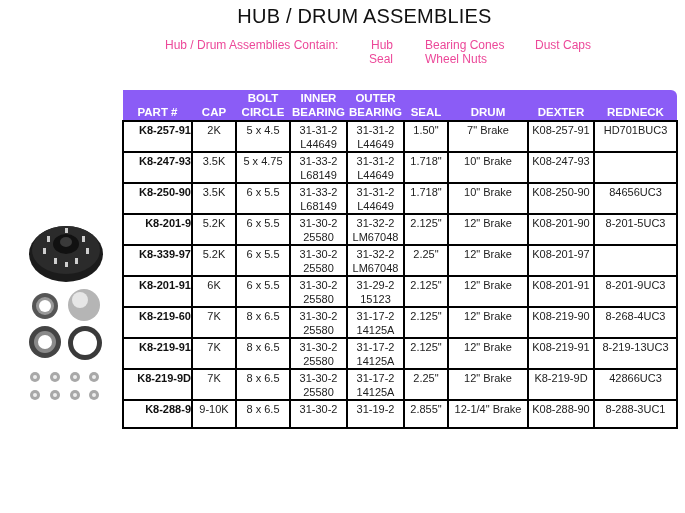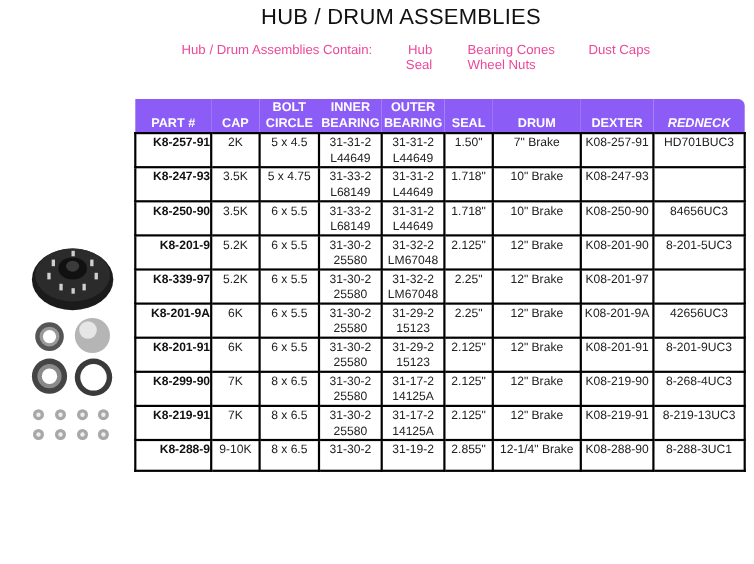--- a/index.html
+++ b/index.html
@@ -15,21 +15,21 @@
     .c-col3 { left:535px; }
     .product-image { position:absolute; left:22px; top:222px; width:88px; height:185px; }
     table.spec { position:absolute; left:122px; top:90px; border-collapse:collapse;
                  font-size:11px; table-layout:fixed; }
     table.spec th { background:#8b5cf6; color:#fff; font-weight:bold; font-size:11.5px;
                     line-height:14px; padding:1px 0 1px 0; text-align:center; vertical-align:bottom;
                     border:none; }
     table.spec td { border:2px solid #000; text-align:center; vertical-align:top;
                     height:25px; padding:1px 0 0 0; line-height:14px; color:#222; }
     table.spec td.part { font-weight:bold; color:#111;text-align:right; }
-    .hdr-wrap { border-top-right-radius:6px;font-style:italic; }
+    .hdr-wrap { border-top-right-radius:6px; }
   </style>
 </head>
 <body>
 
 <div class="title"><span>HUB / DRUM ASSEMBLIES</span></div>
 
 <div class="contains c-label">Hub / Drum Assemblies Contain:</div>
 <div class="contains c-col1">
   <div>Hub</div>
   <div>Seal</div>
@@ -235,58 +235,41 @@
     <td>
           <div>31-32-2</div>
           <div>LM67048</div>
         </td>
     <td>2.25"</td>
     <td>12" Brake</td>
     <td>K08-201-97</td>
     <td></td>
   </tr>
 
-  <tr>
-    <td class="part">K8-201-9A</td>
-    <td>6K</td>
-    <td>6 x 5.5</td>
-    <td>
-          <div>31-30-2</div>
-          <div>25580</div>
-        </td>
-    <td>
-          <div>31-29-2</div>
-          <div>15123</div>
-        </td>
-    <td>2.25"</td>
-    <td>12" Brake</td>
-    <td>K08-201-9A</td>
-    <td>42656UC3</td>
-  </tr>
 
   <tr>
     <td class="part">K8-201-91</td>
     <td>6K</td>
     <td>6 x 5.5</td>
     <td>
           <div>31-30-2</div>
           <div>25580</div>
         </td>
     <td>
           <div>31-29-2</div>
           <div>15123</div>
         </td>
     <td>2.125"</td>
     <td>12" Brake</td>
     <td>K08-201-91</td>
     <td>8-201-9UC3</td>
   </tr>
 
   <tr>
-    <td class="part">K8-299-90</td>
+    <td class="part">K8-219-60</td>
     <td>7K</td>
     <td>8 x 6.5</td>
     <td>
           <div>31-30-2</div>
           <div>25580</div>
         </td>
     <td>
           <div>31-17-2</div>
           <div>14125A</div>
         </td>
@@ -307,20 +290,37 @@
     <td>
           <div>31-17-2</div>
           <div>14125A</div>
         </td>
     <td>2.125"</td>
     <td>12" Brake</td>
     <td>K08-219-91</td>
     <td>8-219-13UC3</td>
   </tr>
 
+  <tr>
+    <td class="part">K8-219-9D</td>
+    <td>7K</td>
+    <td>8 x 6.5</td>
+    <td>
+          <div>31-30-2</div>
+          <div>25580</div>
+        </td>
+    <td>
+          <div>31-17-2</div>
+          <div>14125A</div>
+        </td>
+    <td>2.25"</td>
+    <td>12" Brake</td>
+    <td>K8-219-9D</td>
+    <td>42866UC3</td>
+  </tr>
 
   <tr>
     <td class="part">K8-288-9</td>
     <td>9-10K</td>
     <td>8 x 6.5</td>
     <td>
           <div>31-30-2</div>
           <div></div>
         </td>
     <td>

